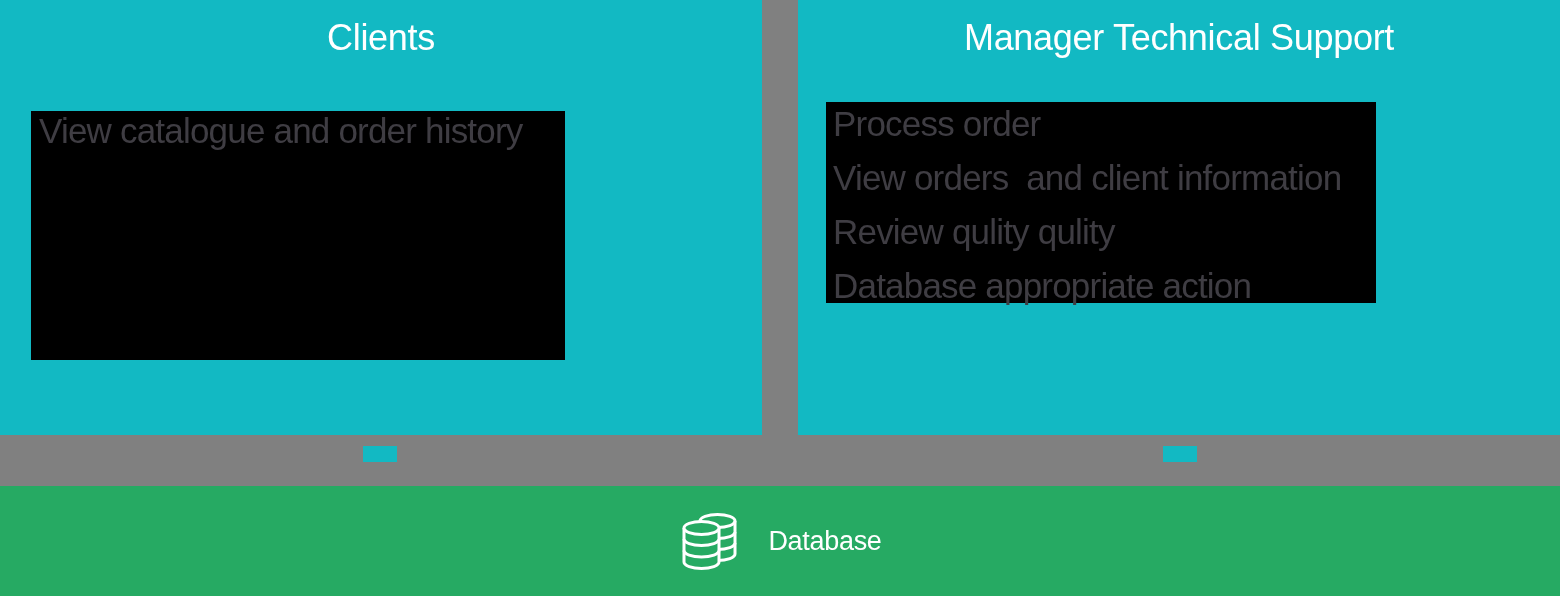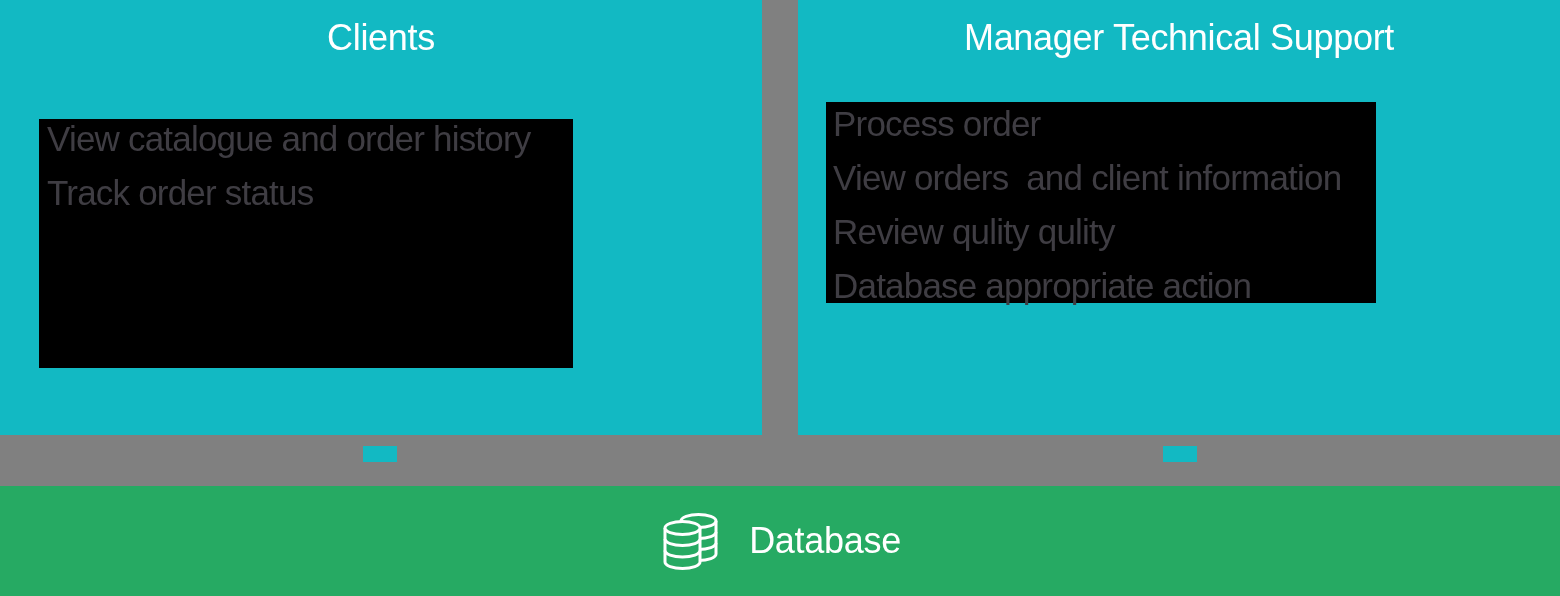--- a/index.html
+++ b/index.html
@@ -51,21 +51,21 @@
     color: var(--box_text);
     font-size: 35px;
     letter-spacing: -0.8px;
     overflow: visible;
   }
   .black-box .list-item {
     height: 54px;
     line-height: 54px;
     white-space: pre;
   }
-  .left-box  { left: 27px; top: 107px; width: 534px; height: 249px; padding: 0 0 0 8px; margin: 12px; }
+  .left-box  { left: 27px; top: 107px; width: 534px; height: 249px; padding: 0 0 0 8px; margin: 4px; }
   .left-box  .list-item:first-child { margin-top: -7px; }
   .right-box { left: 28px; top: 102px; width: 550px; height: 201px; padding: 0 0 0 7px; }
   .right-box .list-item:first-child { margin-top: -5px; }
 
   
   .divider {
     position: absolute;
     left: 762px;
     top: 0;
     width: 36px;
@@ -101,34 +101,33 @@
     height: 110px;
     background: var(--green);
     display: flex;
     align-items: center;
     justify-content: center;
     gap: 27px;
   }
   .db-icon { display: block; margin-top: 2px; }
   .db-label {
     color: var(--title_text);
-    font-size: 36px;
+    font-size: 27px;
     letter-spacing: -0.3px;
   }
 </style>
 </head>
 <body>
 
 <div class="canvas">
 
   <div class="screen left">
     <div class="screen-title">Clients</div>
     <div class="black-box left-box">
       <div class="list-item">View catalogue and order history</div>
-      <div class="list-item">Track order status</div>
     </div>
   </div>
 
   <div class="divider"></div>
 
   <div class="screen right">
     <div class="screen-title">Manager Technical Support</div>
     <div class="black-box right-box">
       <div class="list-item">Process order</div>
       <div class="list-item">View orders  and client information</div>

